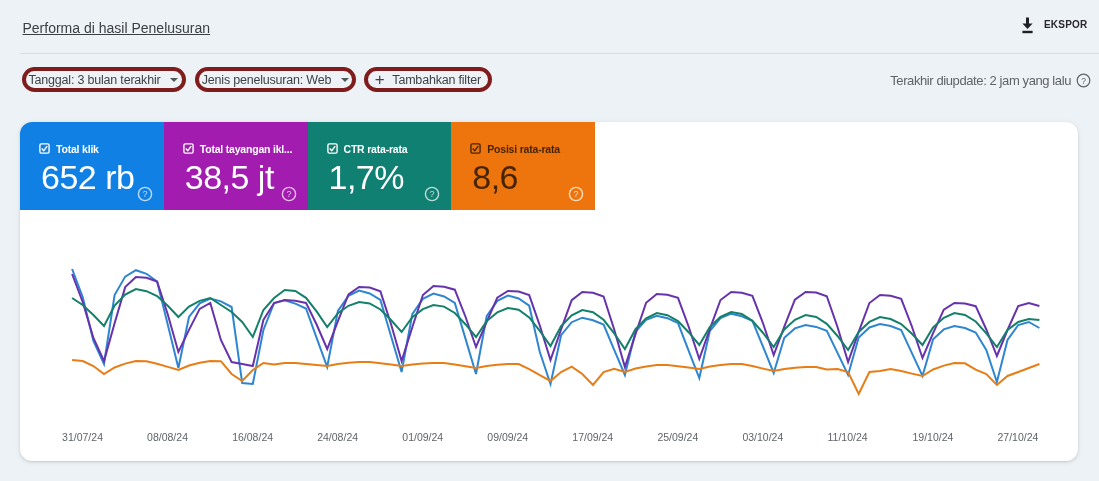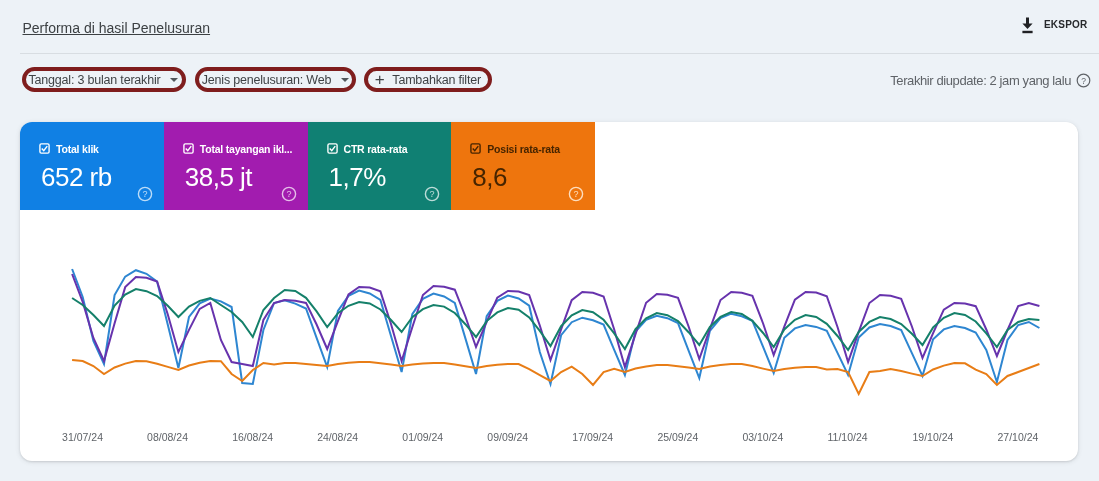--- a/index.html
+++ b/index.html
@@ -11,21 +11,21 @@
 #chip1 { left:21.5px; width:164px; }
 #chip2 { left:195px; width:161px; }
 #chip3 { left:363.5px; width:128.5px; }
 .caret { width:0; height:0; border-left:4px solid transparent; border-right:4px solid transparent; border-top:4.5px solid #51565b; margin-left:10px; }
 .plus { font-size:17px; margin-right:8px; color:#3f4245; font-weight:normal; }
 #updated { left:855px; top:72.5px; width:216px; font-size:13px; letter-spacing:-0.4px; color:#5f6368; text-align:right; }
 #uhelp { left:1076px; top:72.5px; }
 #card { left:20px; top:121.5px; width:1058px; height:339.5px; background:#ffffff; border-radius:12px; box-shadow:0 1px 2px rgba(60,64,67,0.15), 0 1px 4px 1px rgba(60,64,67,0.08); }
 .metric { position:absolute; top:0; width:143.75px; height:88.5px;padding-left:20px; }
 .mhead { position:absolute; left:19px; top:21px; display:flex; align-items:center; font-size:10.5px; font-weight:bold; letter-spacing:-0.2px; white-space:nowrap; }
-.mval { position:absolute; left:21px; top:42.5px; font-size:26px; letter-spacing:-0.5px; line-height:26px; }
+.mval { position:absolute; left:21px; top:42.5px; font-size:34px; letter-spacing:-0.5px; line-height:26px; }
 .mhelp { position:absolute; right:11px; bottom:8.5px; }
 #chart { position:absolute; left:0; top:88.5px; }
 .xlab { position:absolute; top:309px; width:60px; text-align:left; font-size:10.5px; color:#5f6368; }
 </style></head>
 <body>
 <div class="abs" id="title">Performa di hasil Penelusuran</div>
 <div class="abs" id="export">
 <svg width="15" height="17" viewBox="0 0 15 17">
 <path d="M6 0.5h3v6h3.6L7.5 12 2.4 6.5H6z" fill="#202124"></path>
 <rect x="2.4" y="13.8" width="10.2" height="2.4" fill="#202124"></rect>

